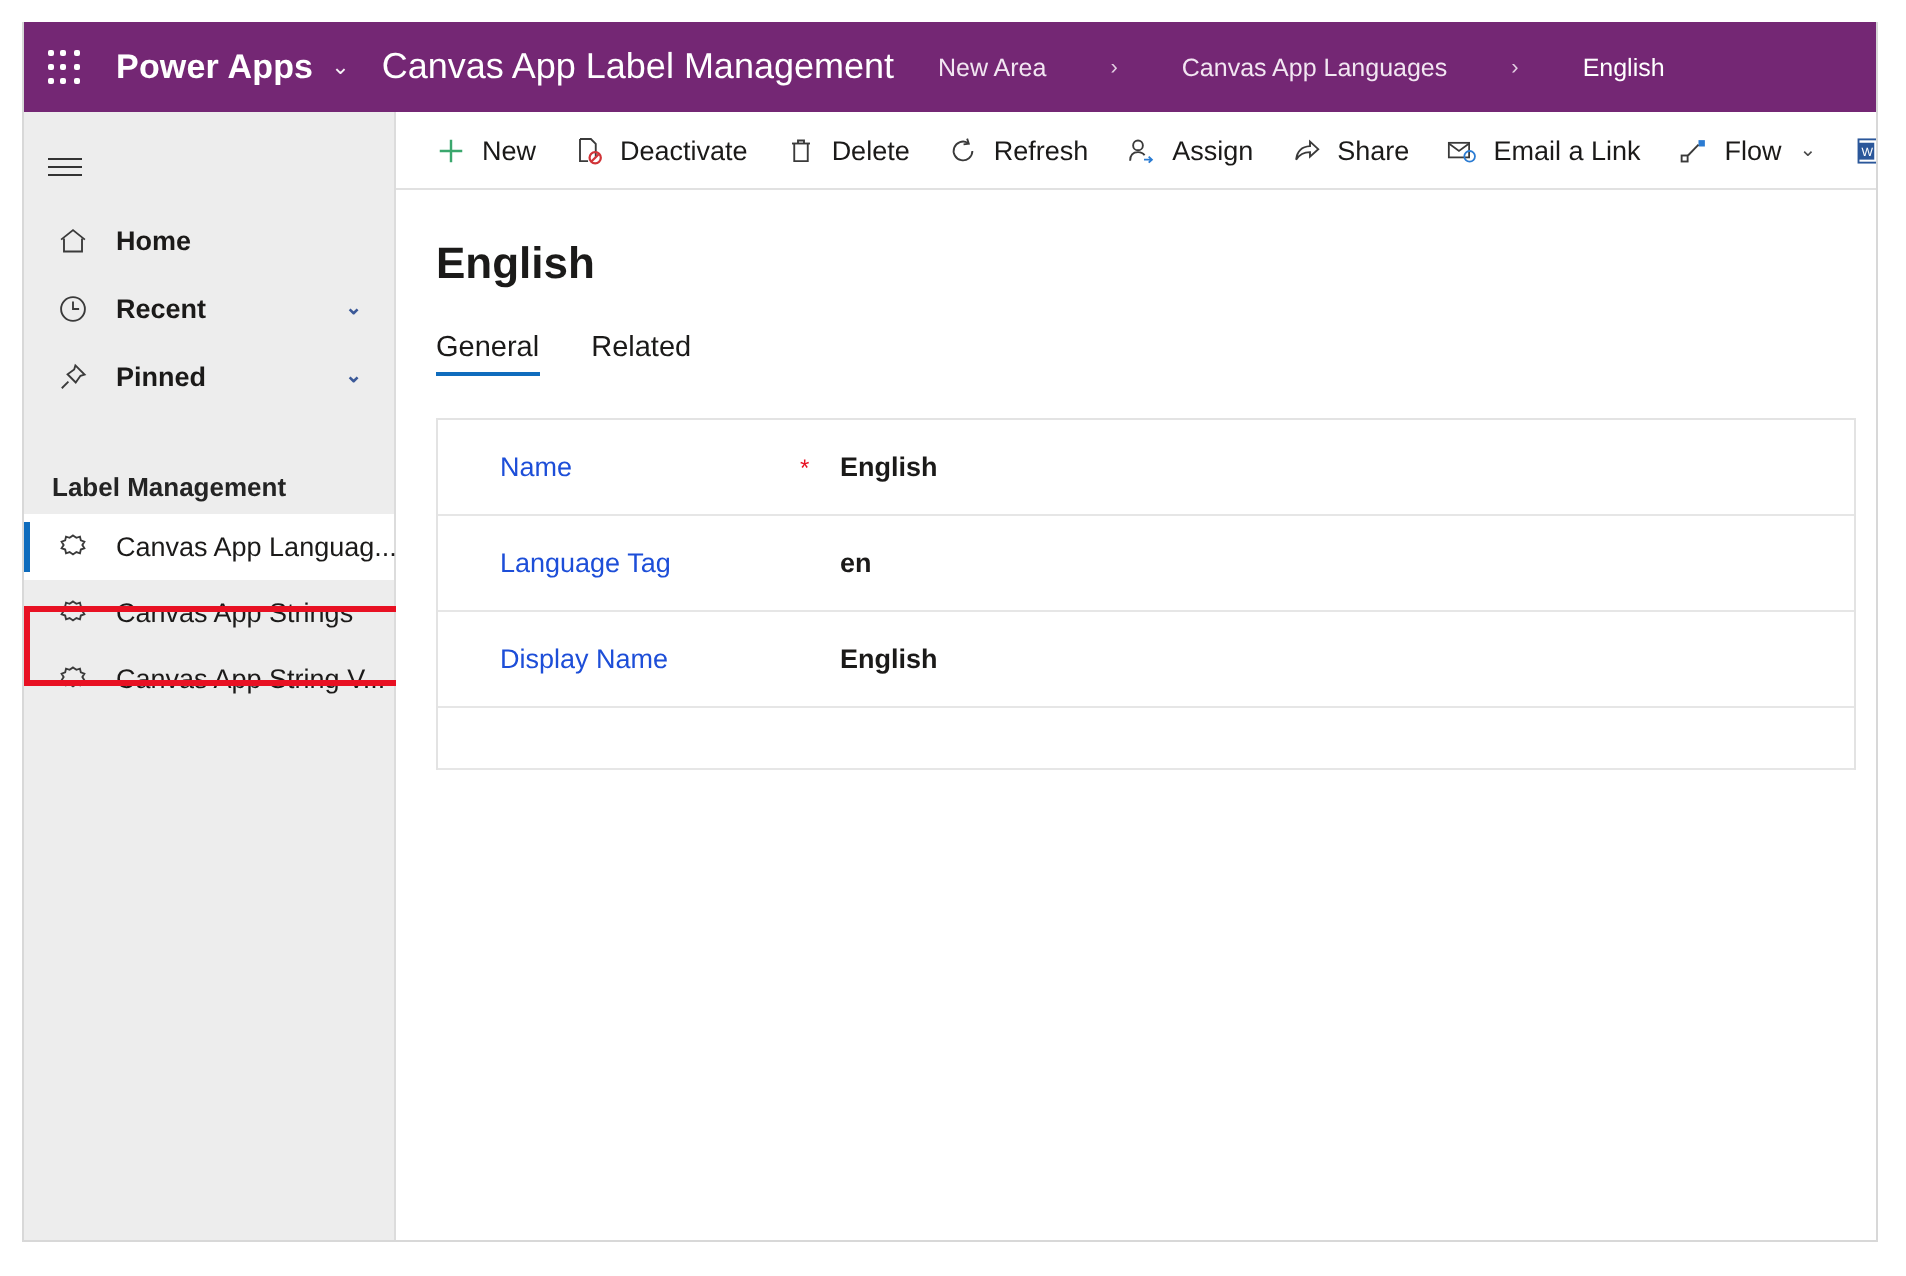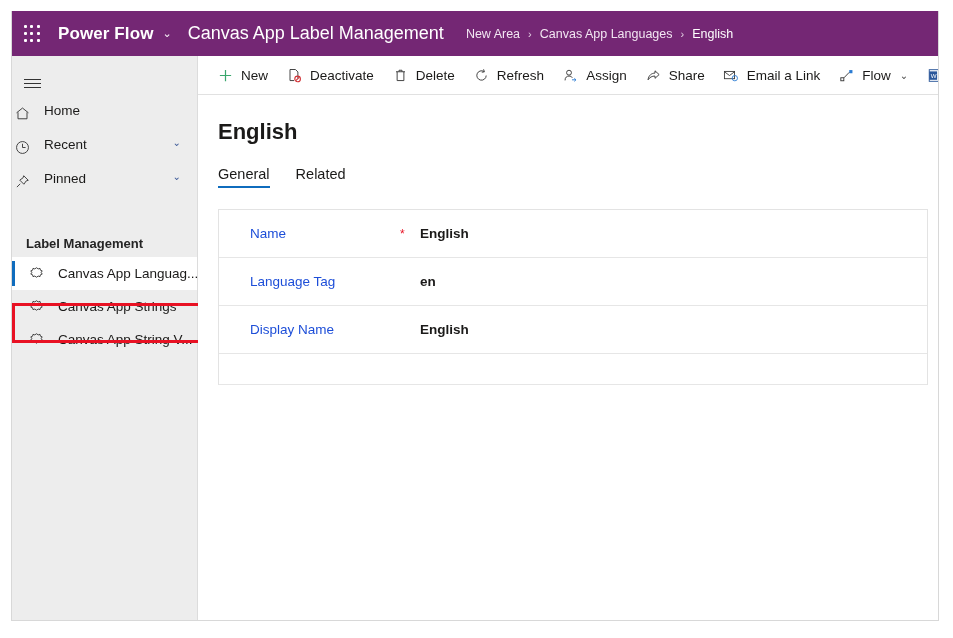--- a/index.html
+++ b/index.html
@@ -80,20 +80,21 @@
   .appname {
     font-size: 18px;
     white-space: nowrap;
     margin-right: 22px;
   }
   .crumbs {
     display: flex;
     align-items: center;
     font-size: 12.5px;
     white-space: nowrap;
+    gap: 24px;
   }
   .crumbs .crumb { color: #f2e6f2; }
   .crumbs .crumb.last { color: #ffffff; }
   .crumbs .sep {
     margin: 0 8px;
     font-size: 11px;
     color: #e3cfe3;
   }
 
   
@@ -119,25 +120,27 @@
   }
   .hamburger span {
     display: block;
     width: 17px;
     height: 1px;
     background: #333333;
   }
   .navitem {
     height: 34px;
     display: flex;
-    padding-left: 0;
+    align-items: center;
+    padding-left: 14px;
     font-size: 13.5px;
     color: #1b1a19;
     cursor: pointer;
     position: relative;
+    font-weight: bold;
   }
   .navitem .ic {
     width: 20px;
     height: 20px;
     margin-right: 12px;
     flex: none;
     display: flex;
     align-items: center;
     justify-content: center;
   }
@@ -332,21 +335,21 @@
         <i></i>
           <i></i>
           <i></i>
           <i></i>
           <i></i>
           <i></i>
           <i></i>
           <i></i>
           <i></i>
       </div>
-      <div class="brand">Power Flow</div>
+      <div class="brand">Power Apps</div>
       <div class="brand-chevron">⌄</div>
       <div class="appname">Canvas App Label Management</div>
       <div class="crumbs">
         <span class="crumb">New Area</span>
         <span class="sep">›</span>
         <span class="crumb">Canvas App Languages</span>
         <span class="sep">›</span>
         <span class="crumb last">English</span>
       </div>
     </div>

